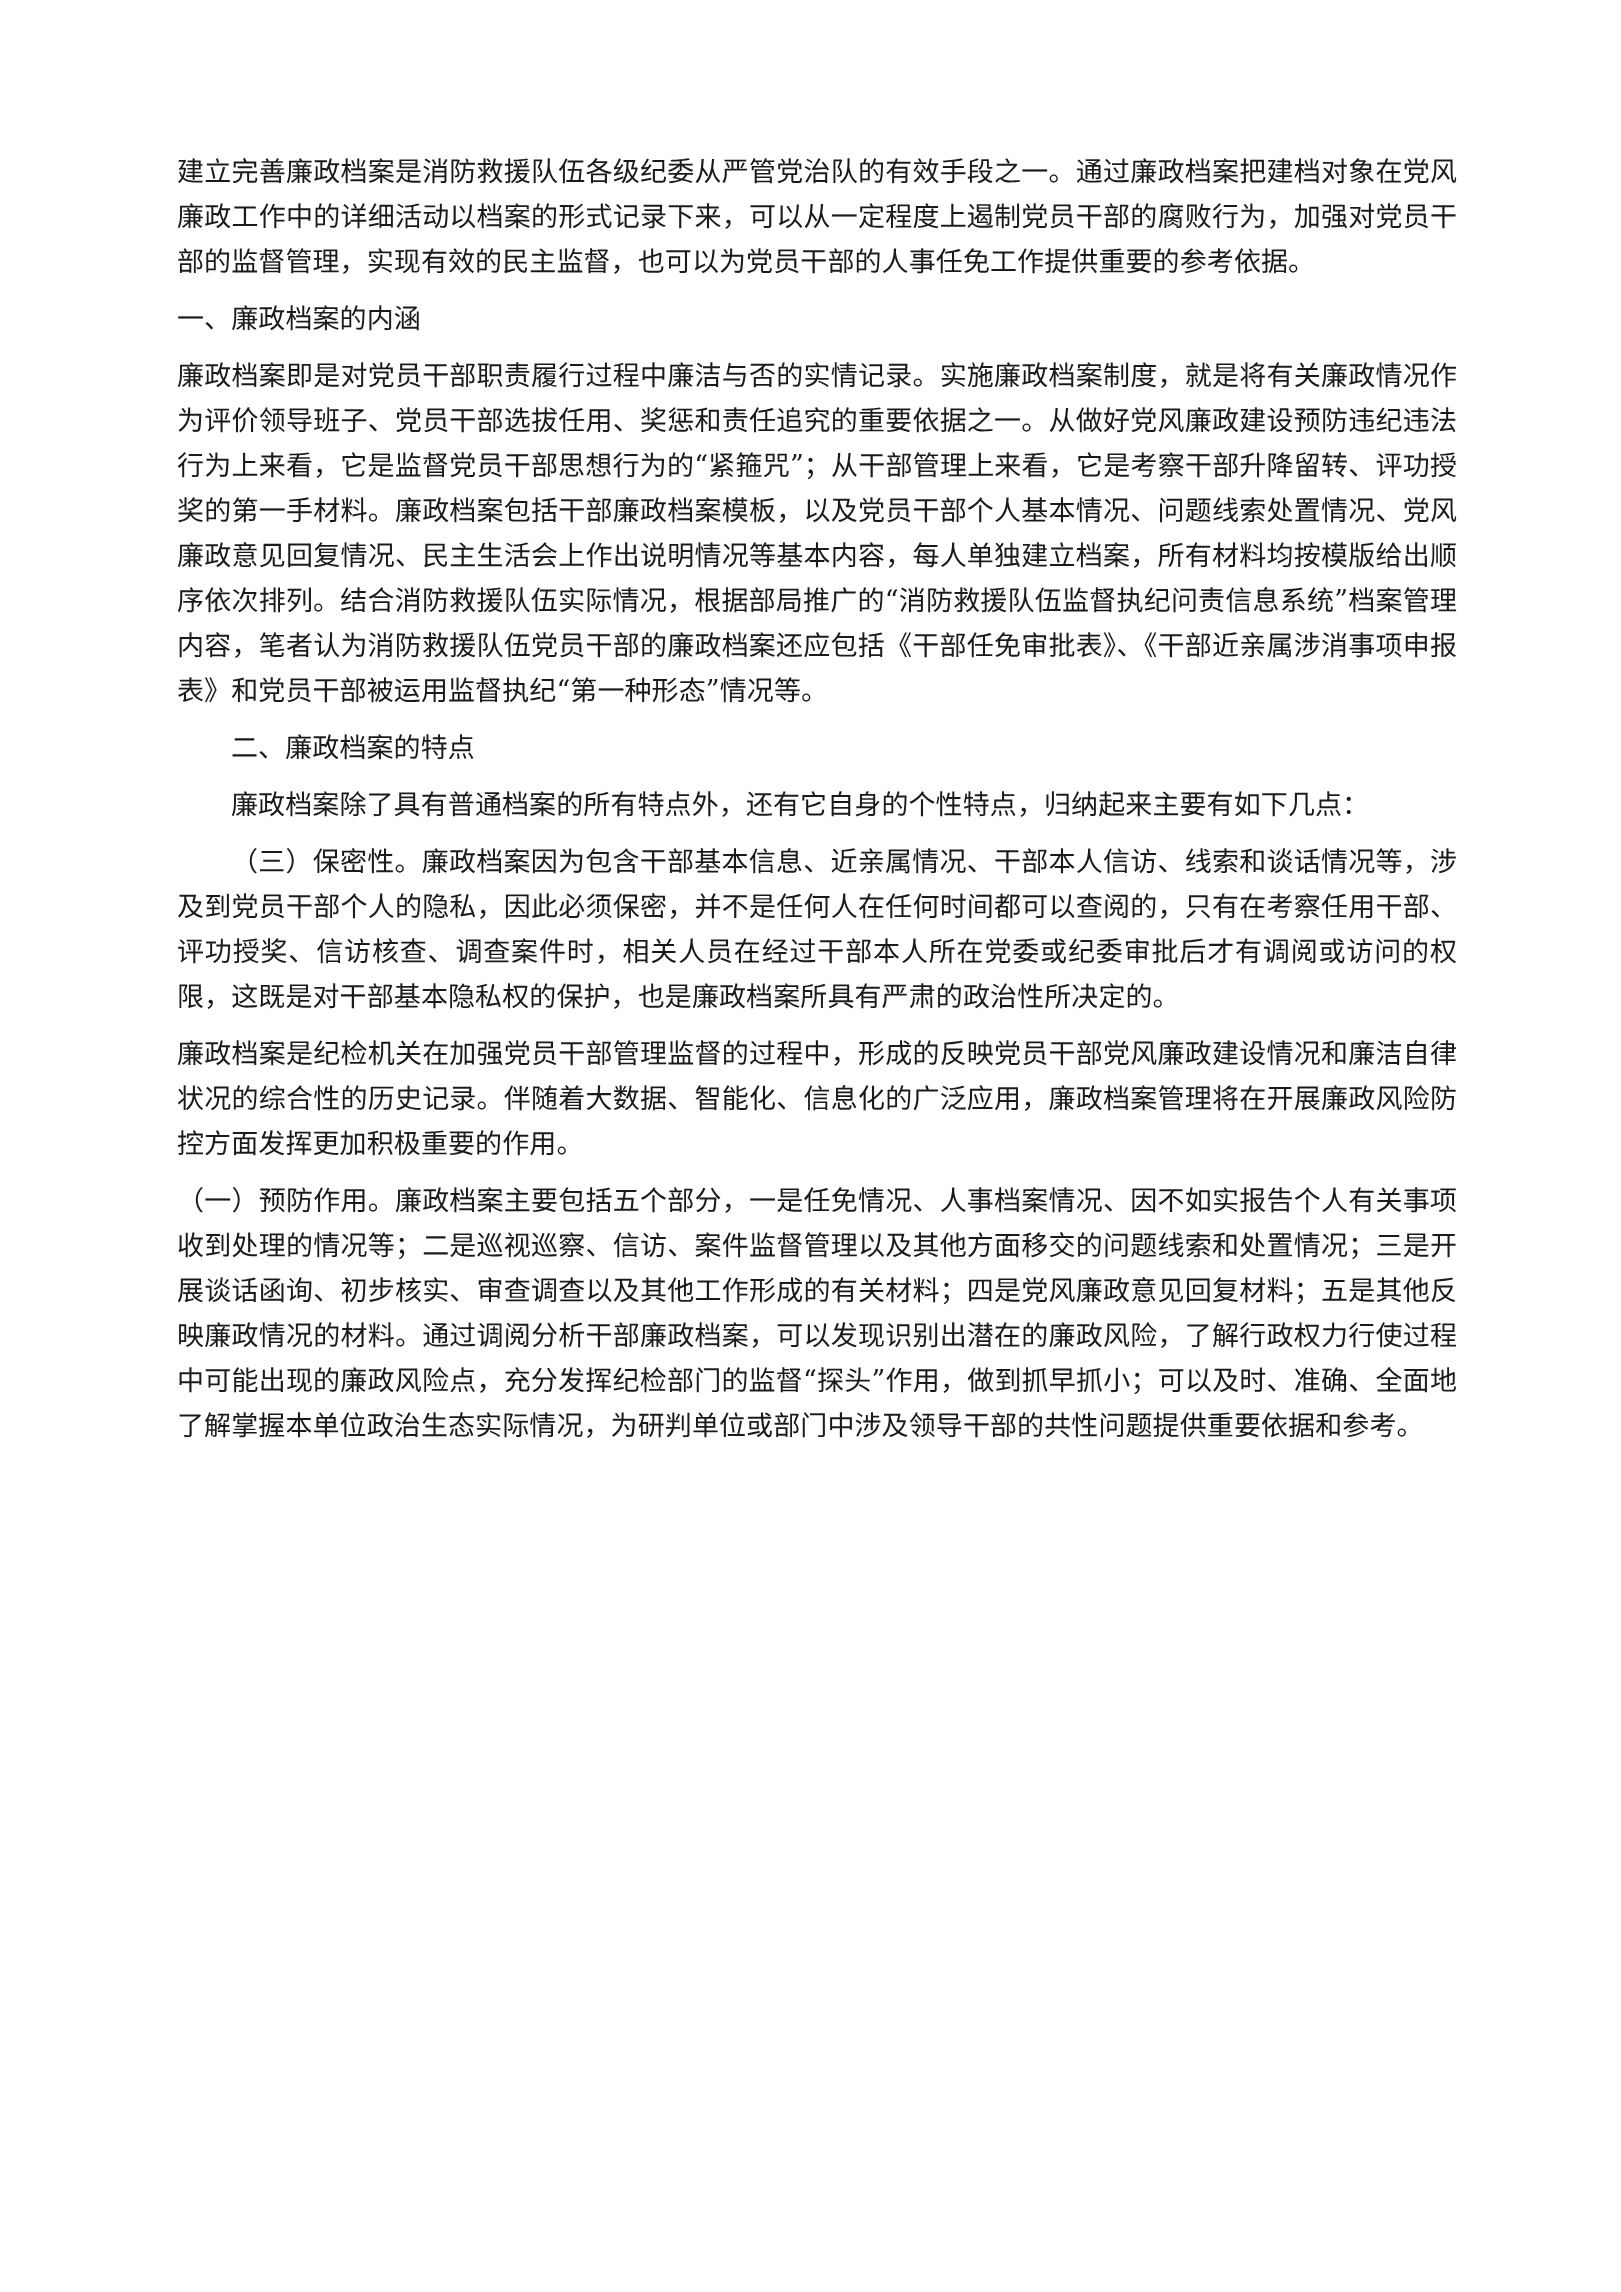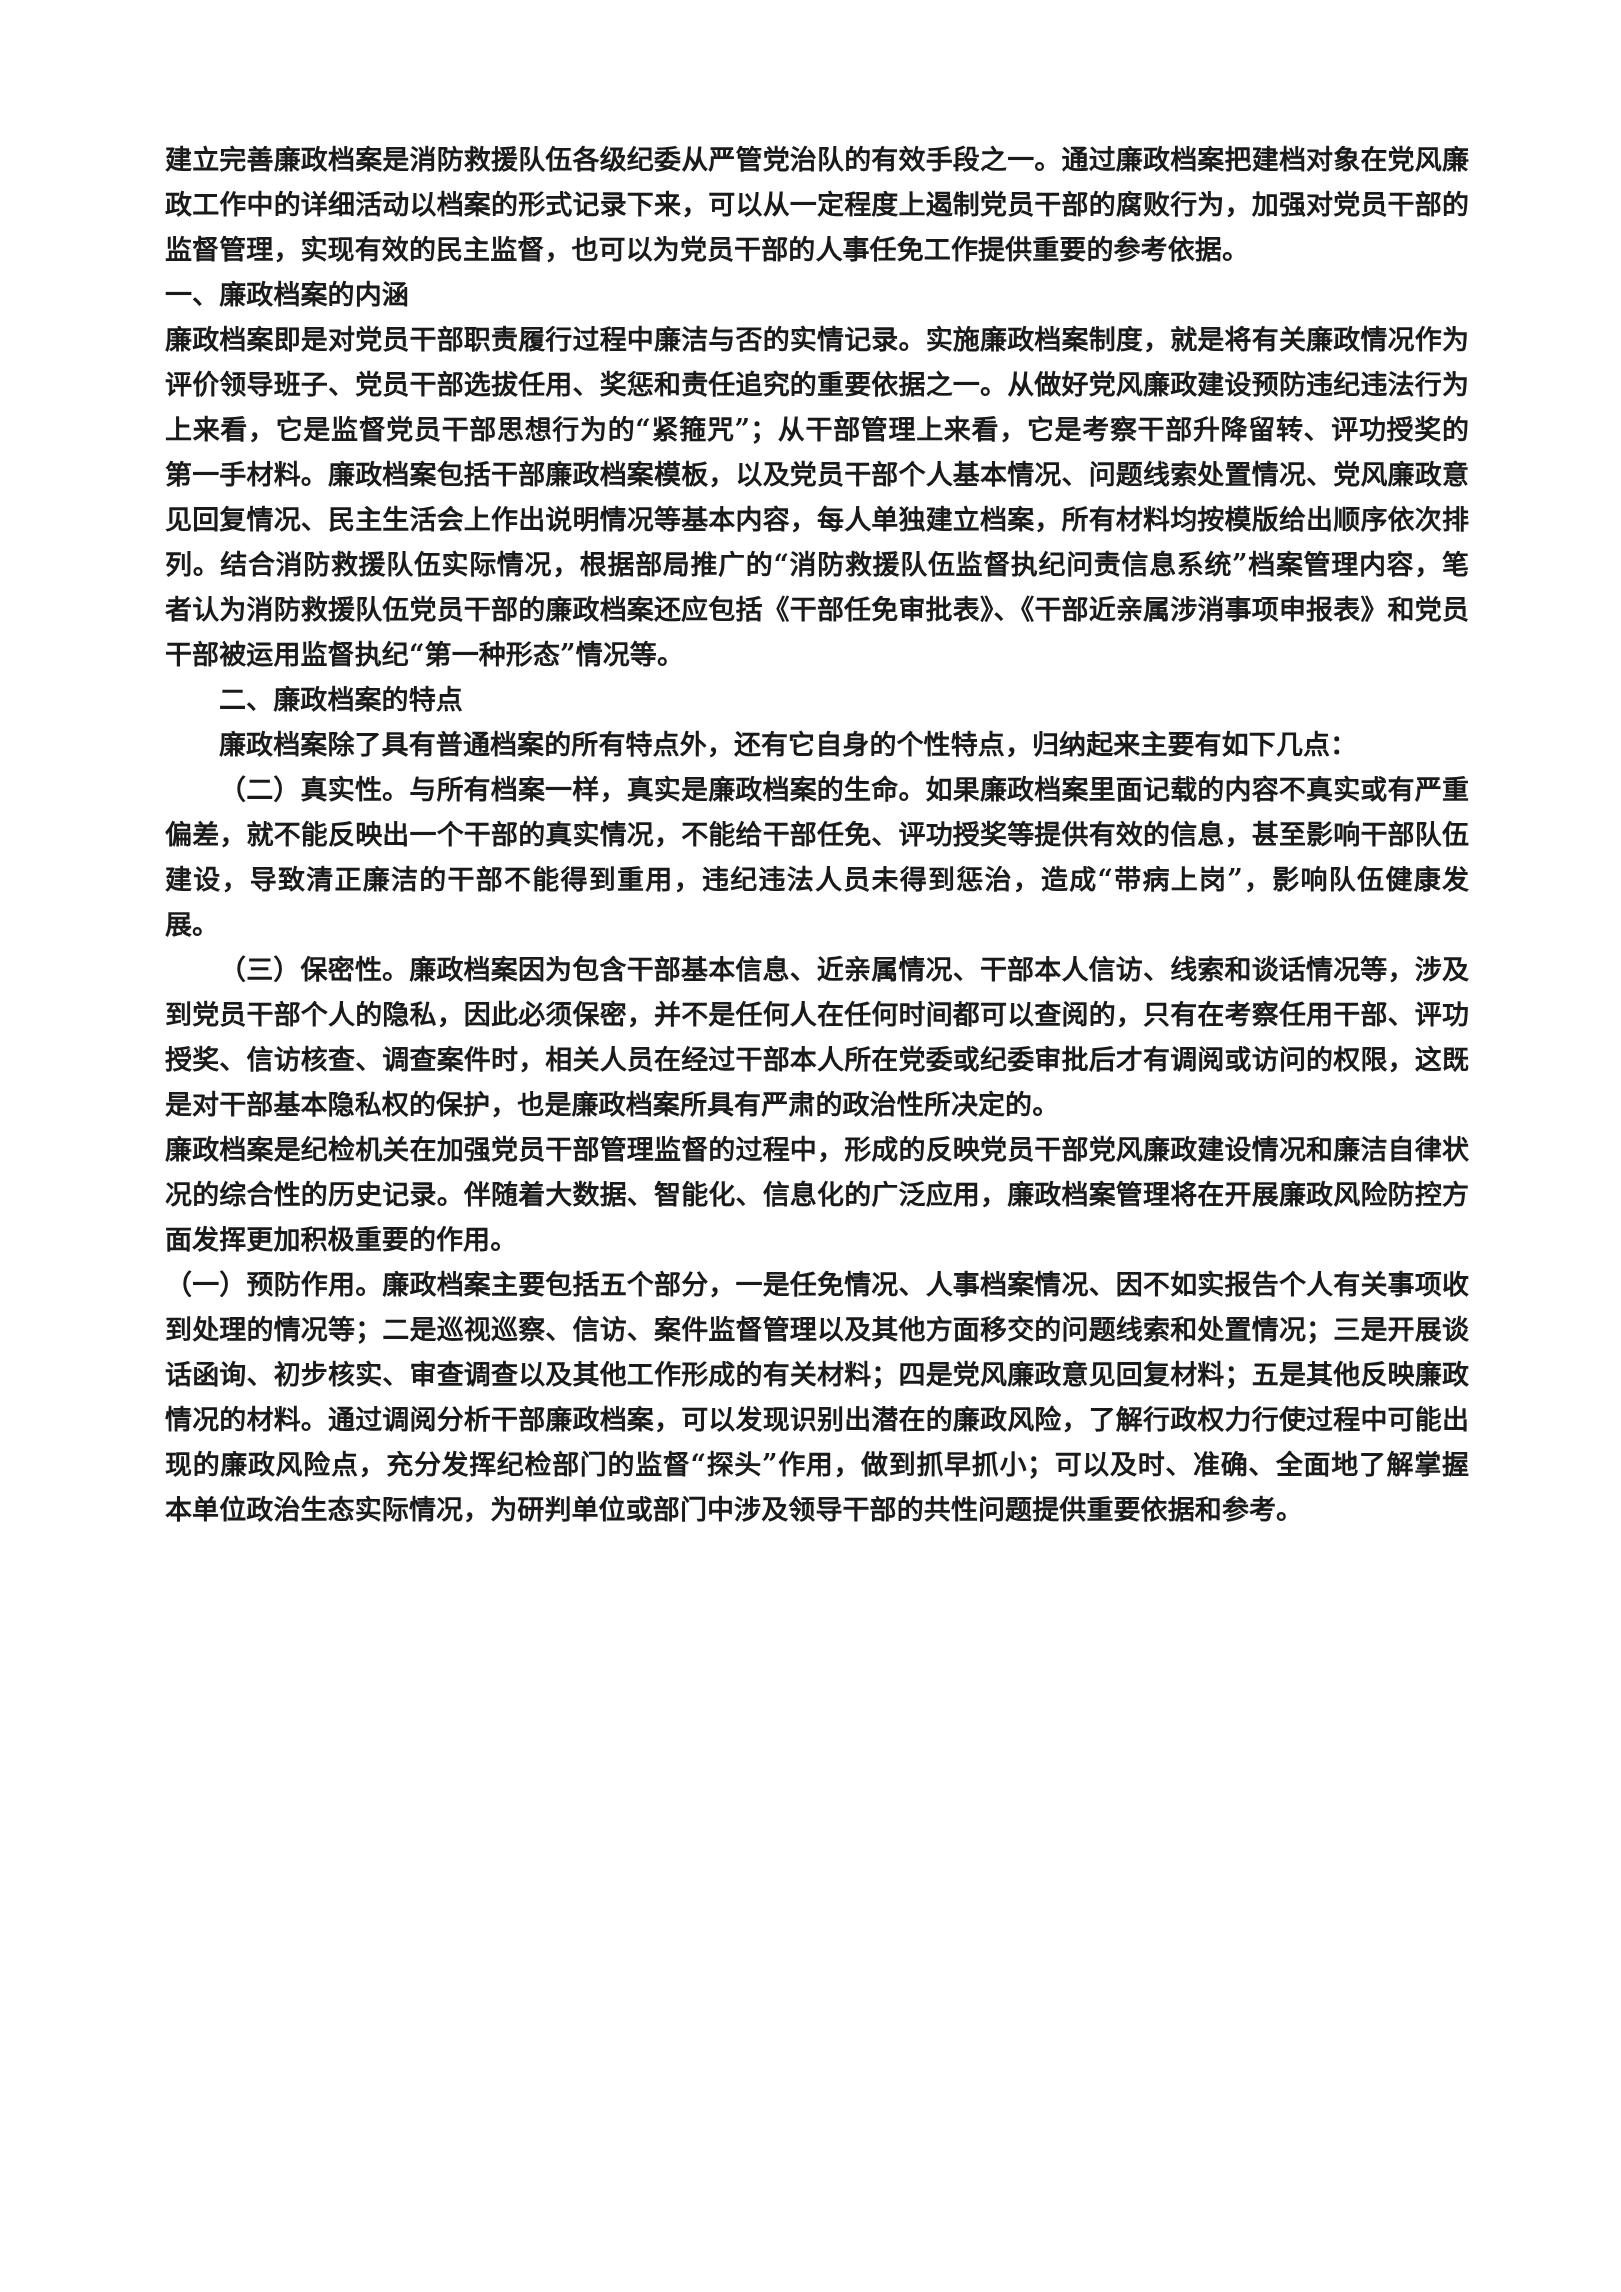--- a/index.html
+++ b/index.html
@@ -24,23 +24,22 @@
     background: #ffffff;
   }
   .doc-body {
     font-size: 27px;
     line-height: 45px;
     text-align: justify;
     text-justify: inter-ideograph;
     letter-spacing: 0.1px;
   }
   p {
-    margin: 0;
+    margin: 12px;
     padding: 0;
-    font-weight: bold;
   }
   .para {
     text-indent: 0;
   }
   .para-indent {
     text-indent: 2em;
   }
   .heading {
     text-indent: 0;
   }
@@ -58,21 +57,20 @@
 
     <p class="heading">一、廉政档案的内涵</p>
 
     <p class="para">廉政档案即是对党员干部职责履行过程中廉洁与否的实情记录。实施廉政档案制度，就是将有关廉政情况作为评价领导班子、党员干部选拔任用、奖惩和责任追究的重要依据之一。从做好党风廉政建设预防违纪违法行为上来看，它是监督党员干部思想行为的“紧箍咒”；从干部管理上来看，它是考察干部升降留转、评功授奖的第一手材料。廉政档案包括干部廉政档案模板，以及党员干部个人基本情况、问题线索处置情况、党风廉政意见回复情况、民主生活会上作出说明情况等基本内容，每人单独建立档案，所有材料均按模版给出顺序依次排列。结合消防救援队伍实际情况，根据部局推广的“消防救援队伍监督执纪问责信息系统”档案管理内容，笔者认为消防救援队伍党员干部的廉政档案还应包括《干部任免审批表》、《干部近亲属涉消事项申报表》和党员干部被运用监督执纪“第一种形态”情况等。</p>
 
     <p class="heading-indent">二、廉政档案的特点</p>
 
     <p class="para-indent">廉政档案除了具有普通档案的所有特点外，还有它自身的个性特点，归纳起来主要有如下几点：</p>
 
 
-    <p class="para-indent">（二）真实性。与所有档案一样，真实是廉政档案的生命。如果廉政档案里面记载的内容不真实或有严重偏差，就不能反映出一个干部的真实情况，不能给干部任免、评功授奖等提供有效的信息，甚至影响干部队伍建设，导致清正廉洁的干部不能得到重用，违纪违法人员未得到惩治，造成“带病上岗”，影响队伍健康发展。</p>
 
     <p class="para-indent">（三）保密性。廉政档案因为包含干部基本信息、近亲属情况、干部本人信访、线索和谈话情况等，涉及到党员干部个人的隐私，因此必须保密，并不是任何人在任何时间都可以查阅的，只有在考察任用干部、评功授奖、信访核查、调查案件时，相关人员在经过干部本人所在党委或纪委审批后才有调阅或访问的权限，这既是对干部基本隐私权的保护，也是廉政档案所具有严肃的政治性所决定的。</p>
 
 
     <p class="para">廉政档案是纪检机关在加强党员干部管理监督的过程中，形成的反映党员干部党风廉政建设情况和廉洁自律状况的综合性的历史记录。伴随着大数据、智能化、信息化的广泛应用，廉政档案管理将在开展廉政风险防控方面发挥更加积极重要的作用。</p>
 
     <p class="para">（一）预防作用。廉政档案主要包括五个部分，一是任免情况、人事档案情况、因不如实报告个人有关事项收到处理的情况等；二是巡视巡察、信访、案件监督管理以及其他方面移交的问题线索和处置情况；三是开展谈话函询、初步核实、审查调查以及其他工作形成的有关材料；四是党风廉政意见回复材料；五是其他反映廉政情况的材料。通过调阅分析干部廉政档案，可以发现识别出潜在的廉政风险，了解行政权力行使过程中可能出现的廉政风险点，充分发挥纪检部门的监督“探头”作用，做到抓早抓小；可以及时、准确、全面地了解掌握本单位政治生态实际情况，为研判单位或部门中涉及领导干部的共性问题提供重要依据和参考。</p>
 
   </div>
 </div>

